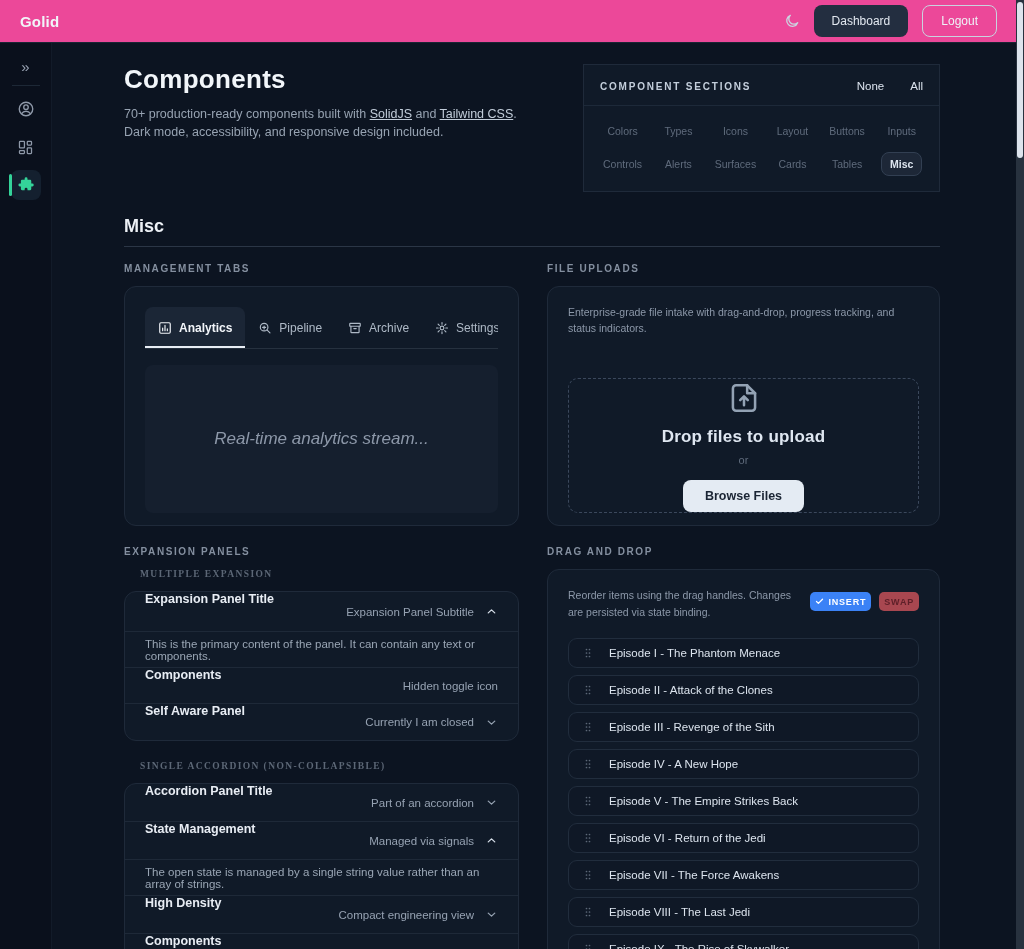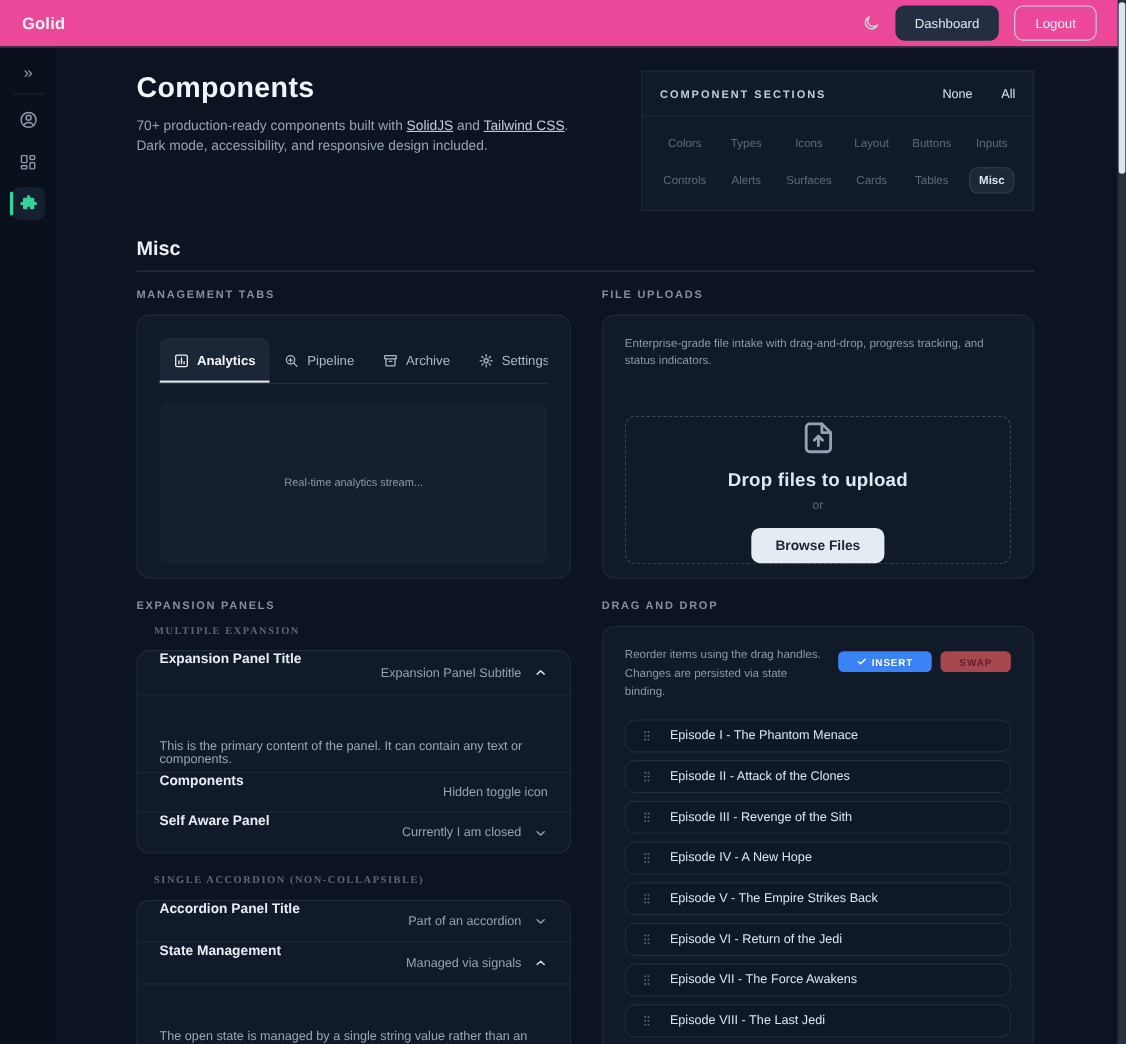--- a/index.html
+++ b/index.html
@@ -77,21 +77,21 @@
 
   
   .tabs-card { height:240px; padding:20px; overflow:hidden; }
   .tabs-row { display:flex; border-bottom:1px solid #26313f; height:42px; overflow:hidden; white-space:nowrap; }
   .tab { display:flex; align-items:center; gap:7px; padding:0 13px; font-size:12px; color:#aeb9c6;
          background:none; border:none; font-family:inherit; position:relative; flex-shrink:0; cursor:pointer; }
   .tab.active { background:#1b2636; border-radius:8px 8px 0 0; color:#f2f5f9; font-weight:700; }
   .tab.active::after { content:""; position:absolute; left:0; right:0; bottom:0; height:2px; background:#e8eef5; }
   .tabs-content { margin-top:16px; height:148px; background:#151f2e; border-radius:8px;
                   display:flex; align-items:center; justify-content:center; }
-  .tabs-placeholder { font-size:10px; color:#8d98a9; }
+  .tabs-placeholder { font-style:italic; font-size:17px; color:#8d98a9; }
 
   
   .uploads-card { height:240px; padding:17px 20px; display:flex; flex-direction:column;gap:28px; }
   .card-desc { font-size:10.5px; color:#8c98a9; line-height:1.55; }
   .dropzone { margin-top:13px; flex:1; border:1px dashed #3b485c; border-radius:10px;
               display:flex; flex-direction:column; align-items:center; justify-content:center; gap:7px; }
   .upload-glyph { color:#93a2b4; margin-bottom:3px; }
   .dz-title { font-size:17px; font-weight:700; color:#dfe7f1; letter-spacing:.2px; }
   .dz-or { font-size:11px; color:#5f6b7c; }
   .browse-btn { margin-top:7px; background:#e4ebf3; color:#1b2534; font-size:12.5px; font-weight:700;
@@ -101,29 +101,29 @@
   .panel-card { overflow:hidden; }
   .prow { display:flex; justify-content:space-between; padding:0 20px;
           min-height:38px; border-bottom:1px solid #1e2938; cursor:pointer; }
   .panel-card > :last-child { border-bottom:none; }
   .prow-title { font-size:12.5px; font-weight:700; color:#e8edf4; }
   .prow-right { display:flex; align-items:center; gap:11px; }
   .prow-sub { font-size:11.5px; color:#96a2b2; }
   .chev { color:#96a2b2; }
   .chev.open { color:#d6dee8; }
   .pcontent { min-height:36px; display:flex; align-items:center; padding:4px 20px;
-              font-size:11.5px; color:#9aa6b5; border-bottom:1px solid #1e2938;margin-top:35px; }
+              font-size:11.5px; color:#9aa6b5; border-bottom:1px solid #1e2938; }
 
   
   .dnd-card { height:409px; padding:17px 20px; overflow:hidden; }
   .dnd-top { display:flex; justify-content:space-between; gap:14px; }
   .dnd-desc { font-size:10.5px; color:#8c98a9; line-height:1.6; width:258px; }
   .badges { display:flex; gap:8px; margin-top:5px; flex-shrink:0; }
   .badge { display:inline-flex; align-items:center; gap:4px; font-size:9px; font-weight:700;
-           letter-spacing:.8px; padding:4px 17px; border-radius:5px; height:19px; }
+           letter-spacing:.8px; padding:4px 5px; border-radius:5px; height:19px; }
   .badge-insert { background:#3b82f6; color:#ffffff; }
   .badge-swap { background:#a84750; color:#5e2029; }
   .episodes { margin-top:17px; display:flex; flex-direction:column; gap:7px; }
   .episode { height:30px; border:1px solid #212d3d; border-radius:9px; background:#0f1826;
              display:flex; align-items:center; padding:0 13px; gap:15px; }
   .grip { color:#5d6878; cursor:grab; display:flex; }
   .ep-label { font-size:11.5px; color:#dce4ee; }
 </style>
 </head>
 <body>

